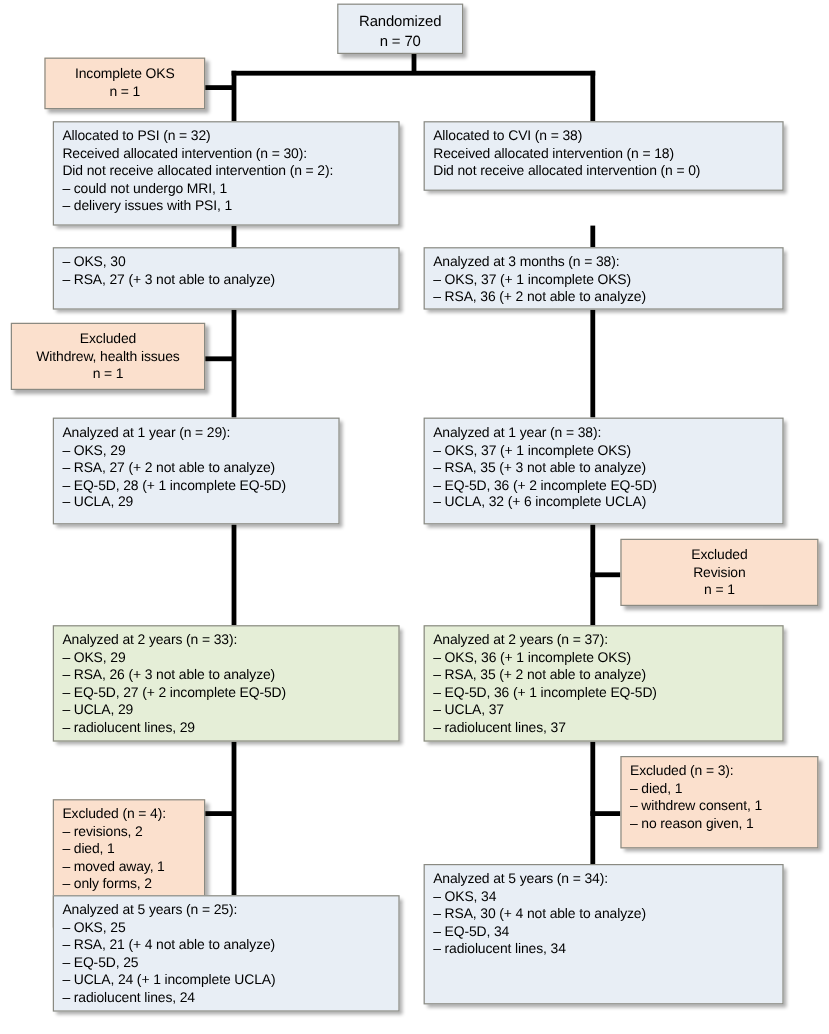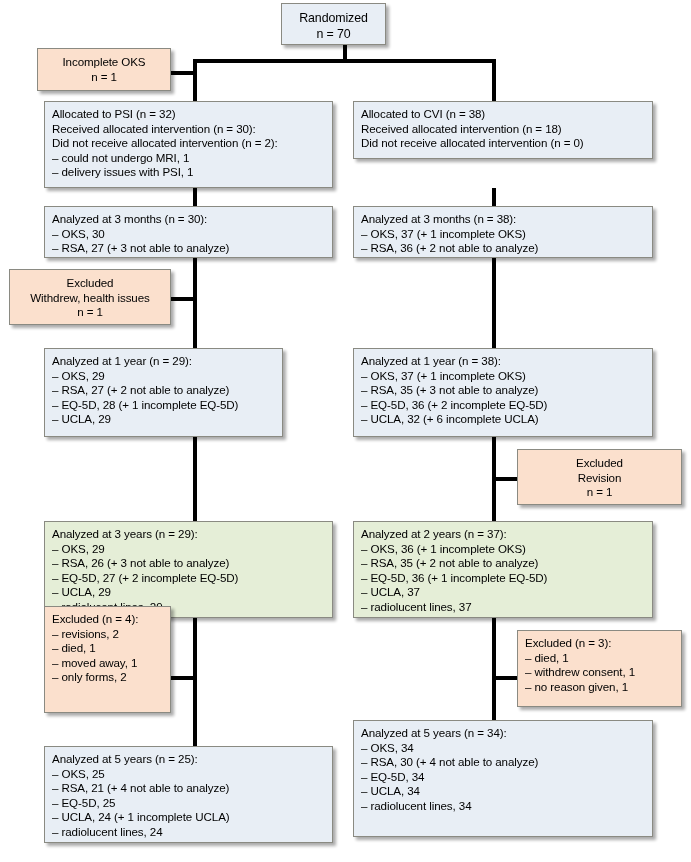--- a/index.html
+++ b/index.html
@@ -88,21 +88,20 @@
     <span class="ln">– delivery issues with PSI, 1</span>
   </div>
 
   <div class="box blue" style="left:353px;top:101px;width:300px;height:58px;">
     <span class="ln">Allocated to CVI (n = 38)</span>
     <span class="ln">Received allocated intervention (n = 18)</span>
     <span class="ln">Did not receive allocated intervention (n = 0)</span>
   </div>
 
   <div class="box blue" style="left:44px;top:206px;width:289px;height:52px;">
-    <span class="ln">Analyzed at 3 months (n = 30):</span>
     <span class="ln">– OKS, 30</span>
     <span class="ln">– RSA, 27 (+ 3 not able to analyze)</span>
   </div>
 
   <div class="box blue" style="left:353px;top:206px;width:300px;height:52px;">
     <span class="ln">Analyzed at 3 months (n = 38):</span>
     <span class="ln">– OKS, 37 (+ 1 incomplete OKS)</span>
     <span class="ln">– RSA, 36 (+ 2 not able to analyze)</span>
   </div>
 
@@ -128,38 +127,38 @@
     <span class="ln">– UCLA, 32 (+ 6 incomplete UCLA)</span>
   </div>
 
   <div class="box peach center" style="left:517px;top:449px;width:165px;height:56px;">
     <span class="ln">Excluded</span>
     <span class="ln">Revision</span>
     <span class="ln">n = 1</span>
   </div>
 
   <div class="box green" style="left:44px;top:521px;width:289px;height:97px;">
-    <span class="ln">Analyzed at 3 years (n = 29):</span>
+    <span class="ln">Analyzed at 2 years (n = 33):</span>
     <span class="ln">– OKS, 29</span>
     <span class="ln">– RSA, 26 (+ 3 not able to analyze)</span>
     <span class="ln">– EQ-5D, 27 (+ 2 incomplete EQ-5D)</span>
     <span class="ln">– UCLA, 29</span>
     <span class="ln">– radiolucent lines, 29</span>
   </div>
 
   <div class="box green" style="left:353px;top:521px;width:300px;height:97px;">
     <span class="ln">Analyzed at 2 years (n = 37):</span>
     <span class="ln">– OKS, 36 (+ 1 incomplete OKS)</span>
     <span class="ln">– RSA, 35 (+ 2 not able to analyze)</span>
     <span class="ln">– EQ-5D, 36 (+ 1 incomplete EQ-5D)</span>
     <span class="ln">– UCLA, 37</span>
     <span class="ln">– radiolucent lines, 37</span>
   </div>
 
-  <div class="box peach" style="left:44px;top:606px;width:127px;height:107px;">
+  <div class="box peach" style="left:44px;top:666px;width:127px;height:107px;">
     <span class="ln">Excluded (n = 4):</span>
     <span class="ln">– revisions, 2</span>
     <span class="ln">– died, 1</span>
     <span class="ln">– moved away, 1</span>
     <span class="ln">– only forms, 2</span>
   </div>
 
   <div class="box peach" style="left:517px;top:630px;width:165px;height:77px;">
     <span class="ln">Excluded (n = 3):</span>
     <span class="ln">– died, 1</span>
@@ -174,17 +173,16 @@
     <span class="ln">– EQ-5D, 25</span>
     <span class="ln">– UCLA, 24 (+ 1 incomplete UCLA)</span>
     <span class="ln">– radiolucent lines, 24</span>
   </div>
 
   <div class="box blue" style="left:353px;top:720px;width:300px;height:117px;">
     <span class="ln">Analyzed at 5 years (n = 34):</span>
     <span class="ln">– OKS, 34</span>
     <span class="ln">– RSA, 30 (+ 4 not able to analyze)</span>
     <span class="ln">– EQ-5D, 34</span>
-    <span class="ln">– UCLA, 34</span>
     <span class="ln">– radiolucent lines, 34</span>
   </div>
 
 </div>
 
 </body></html>

